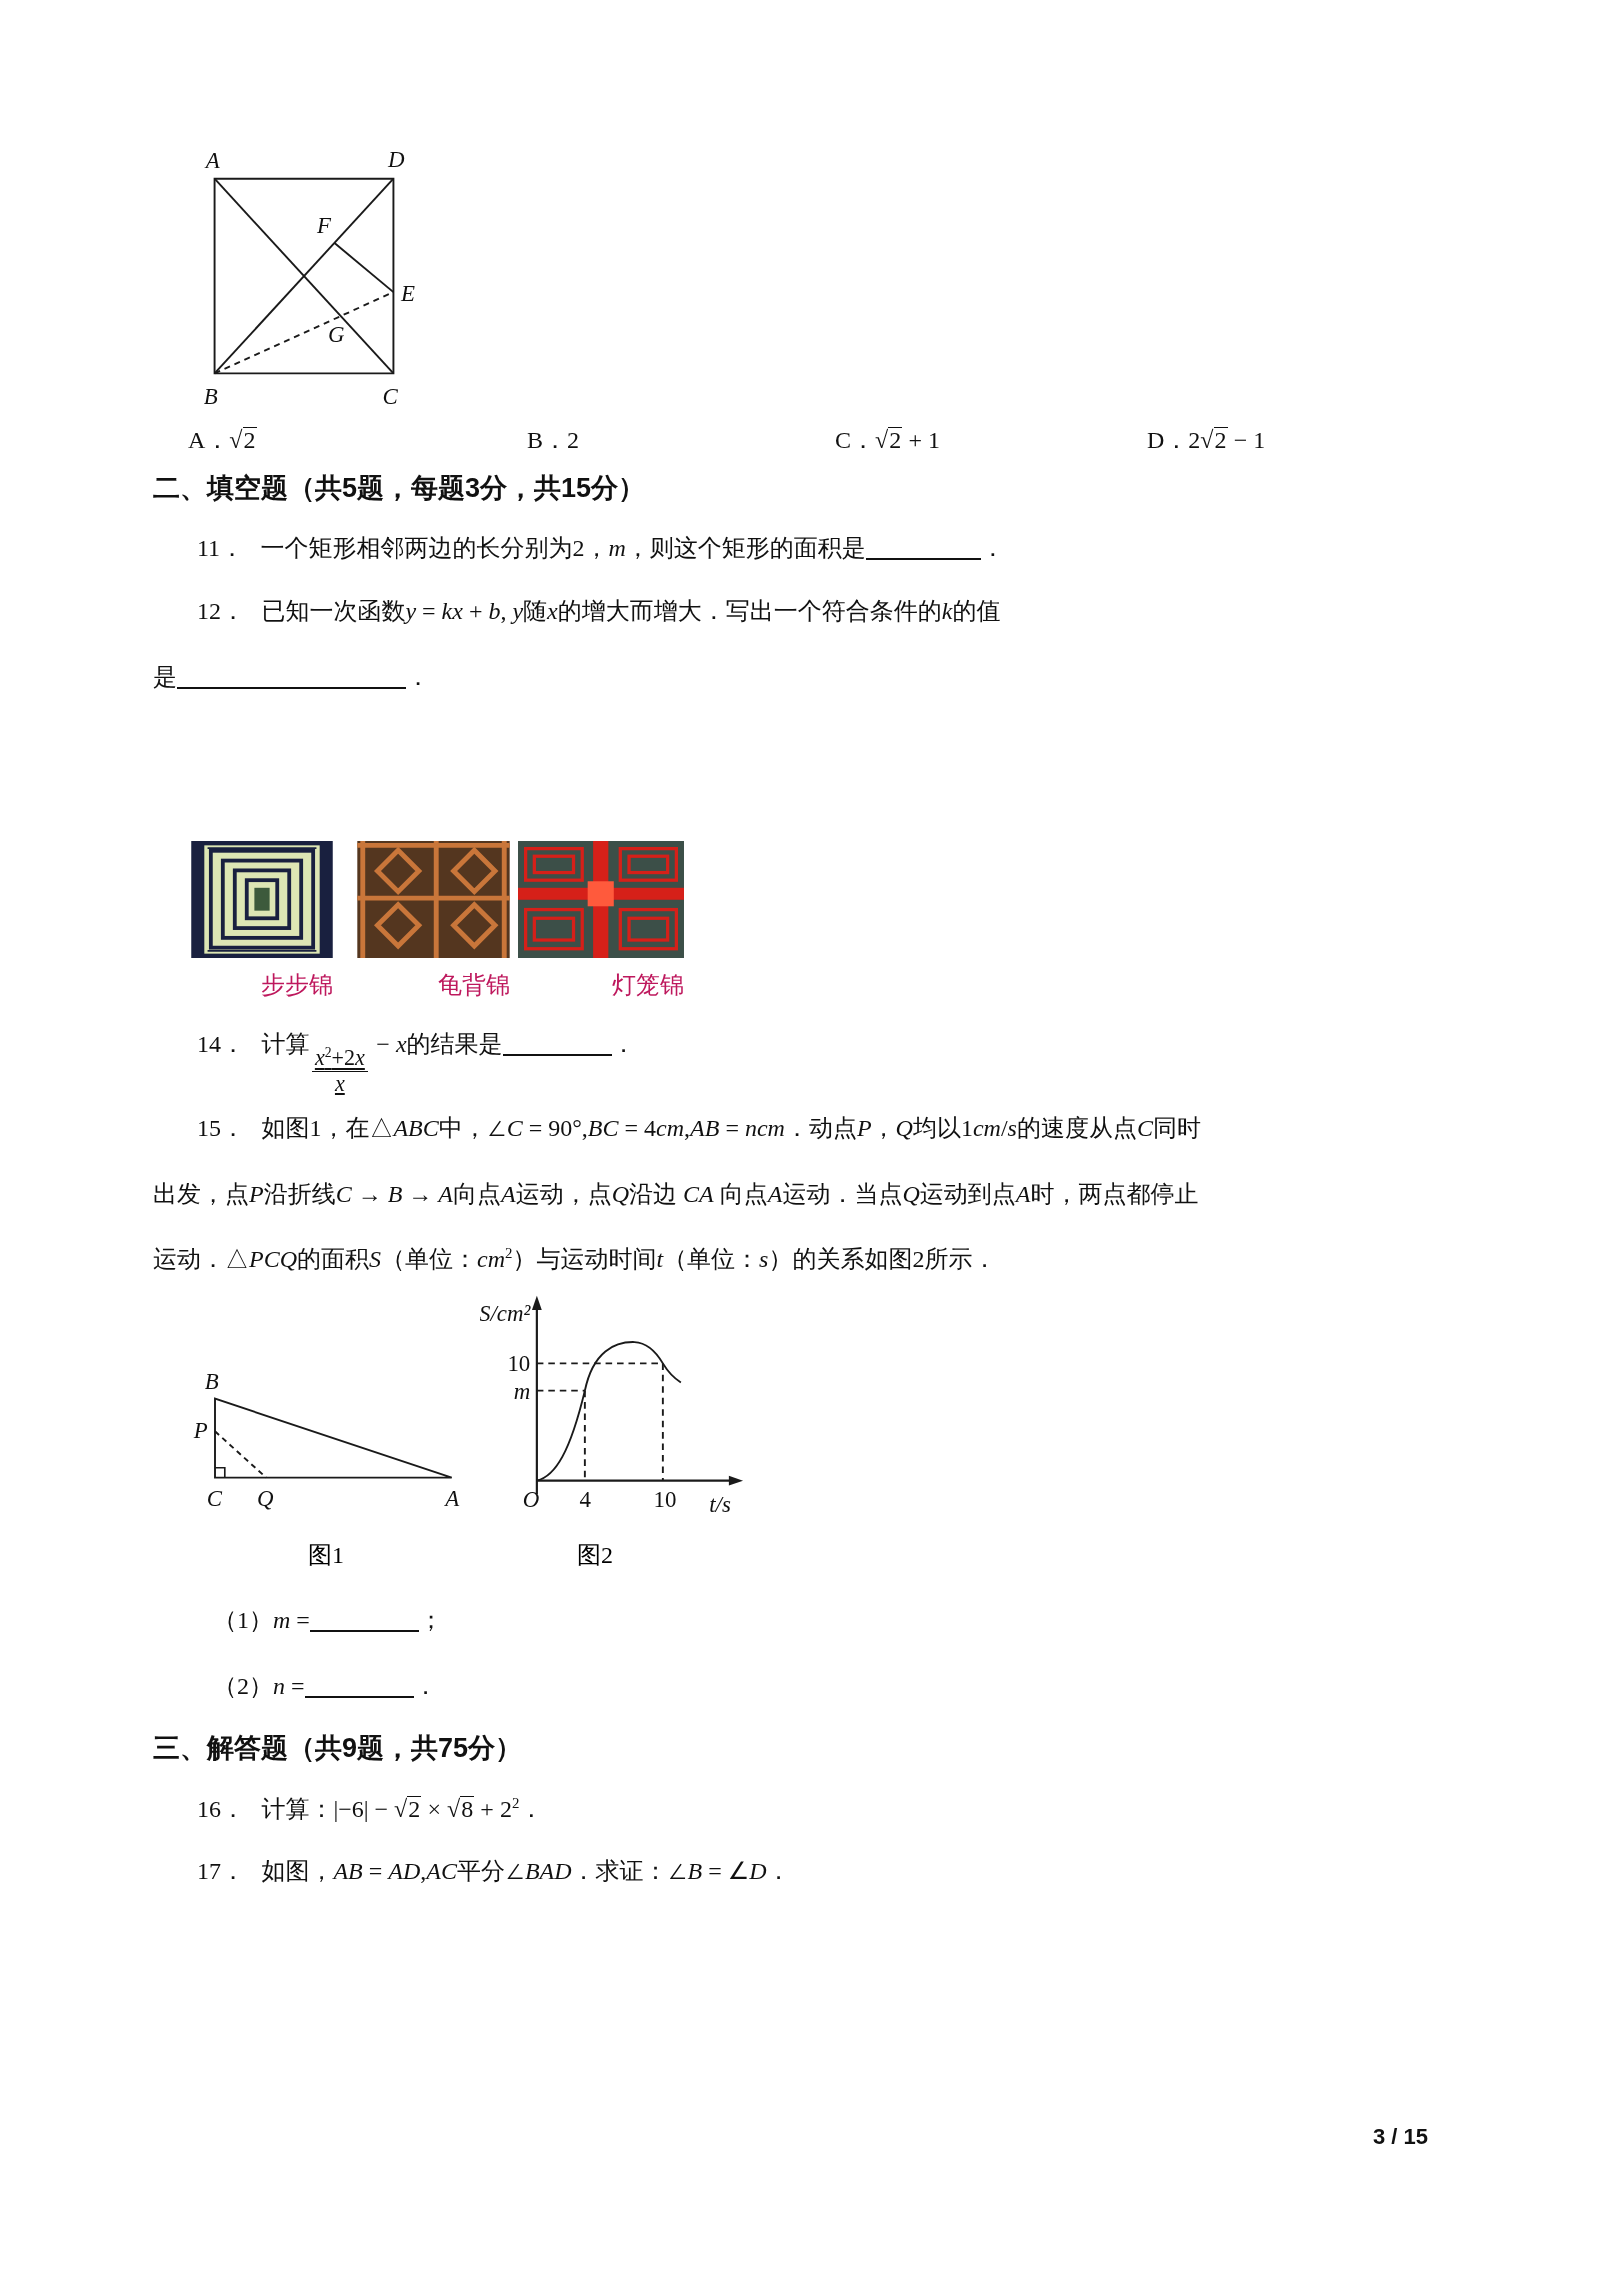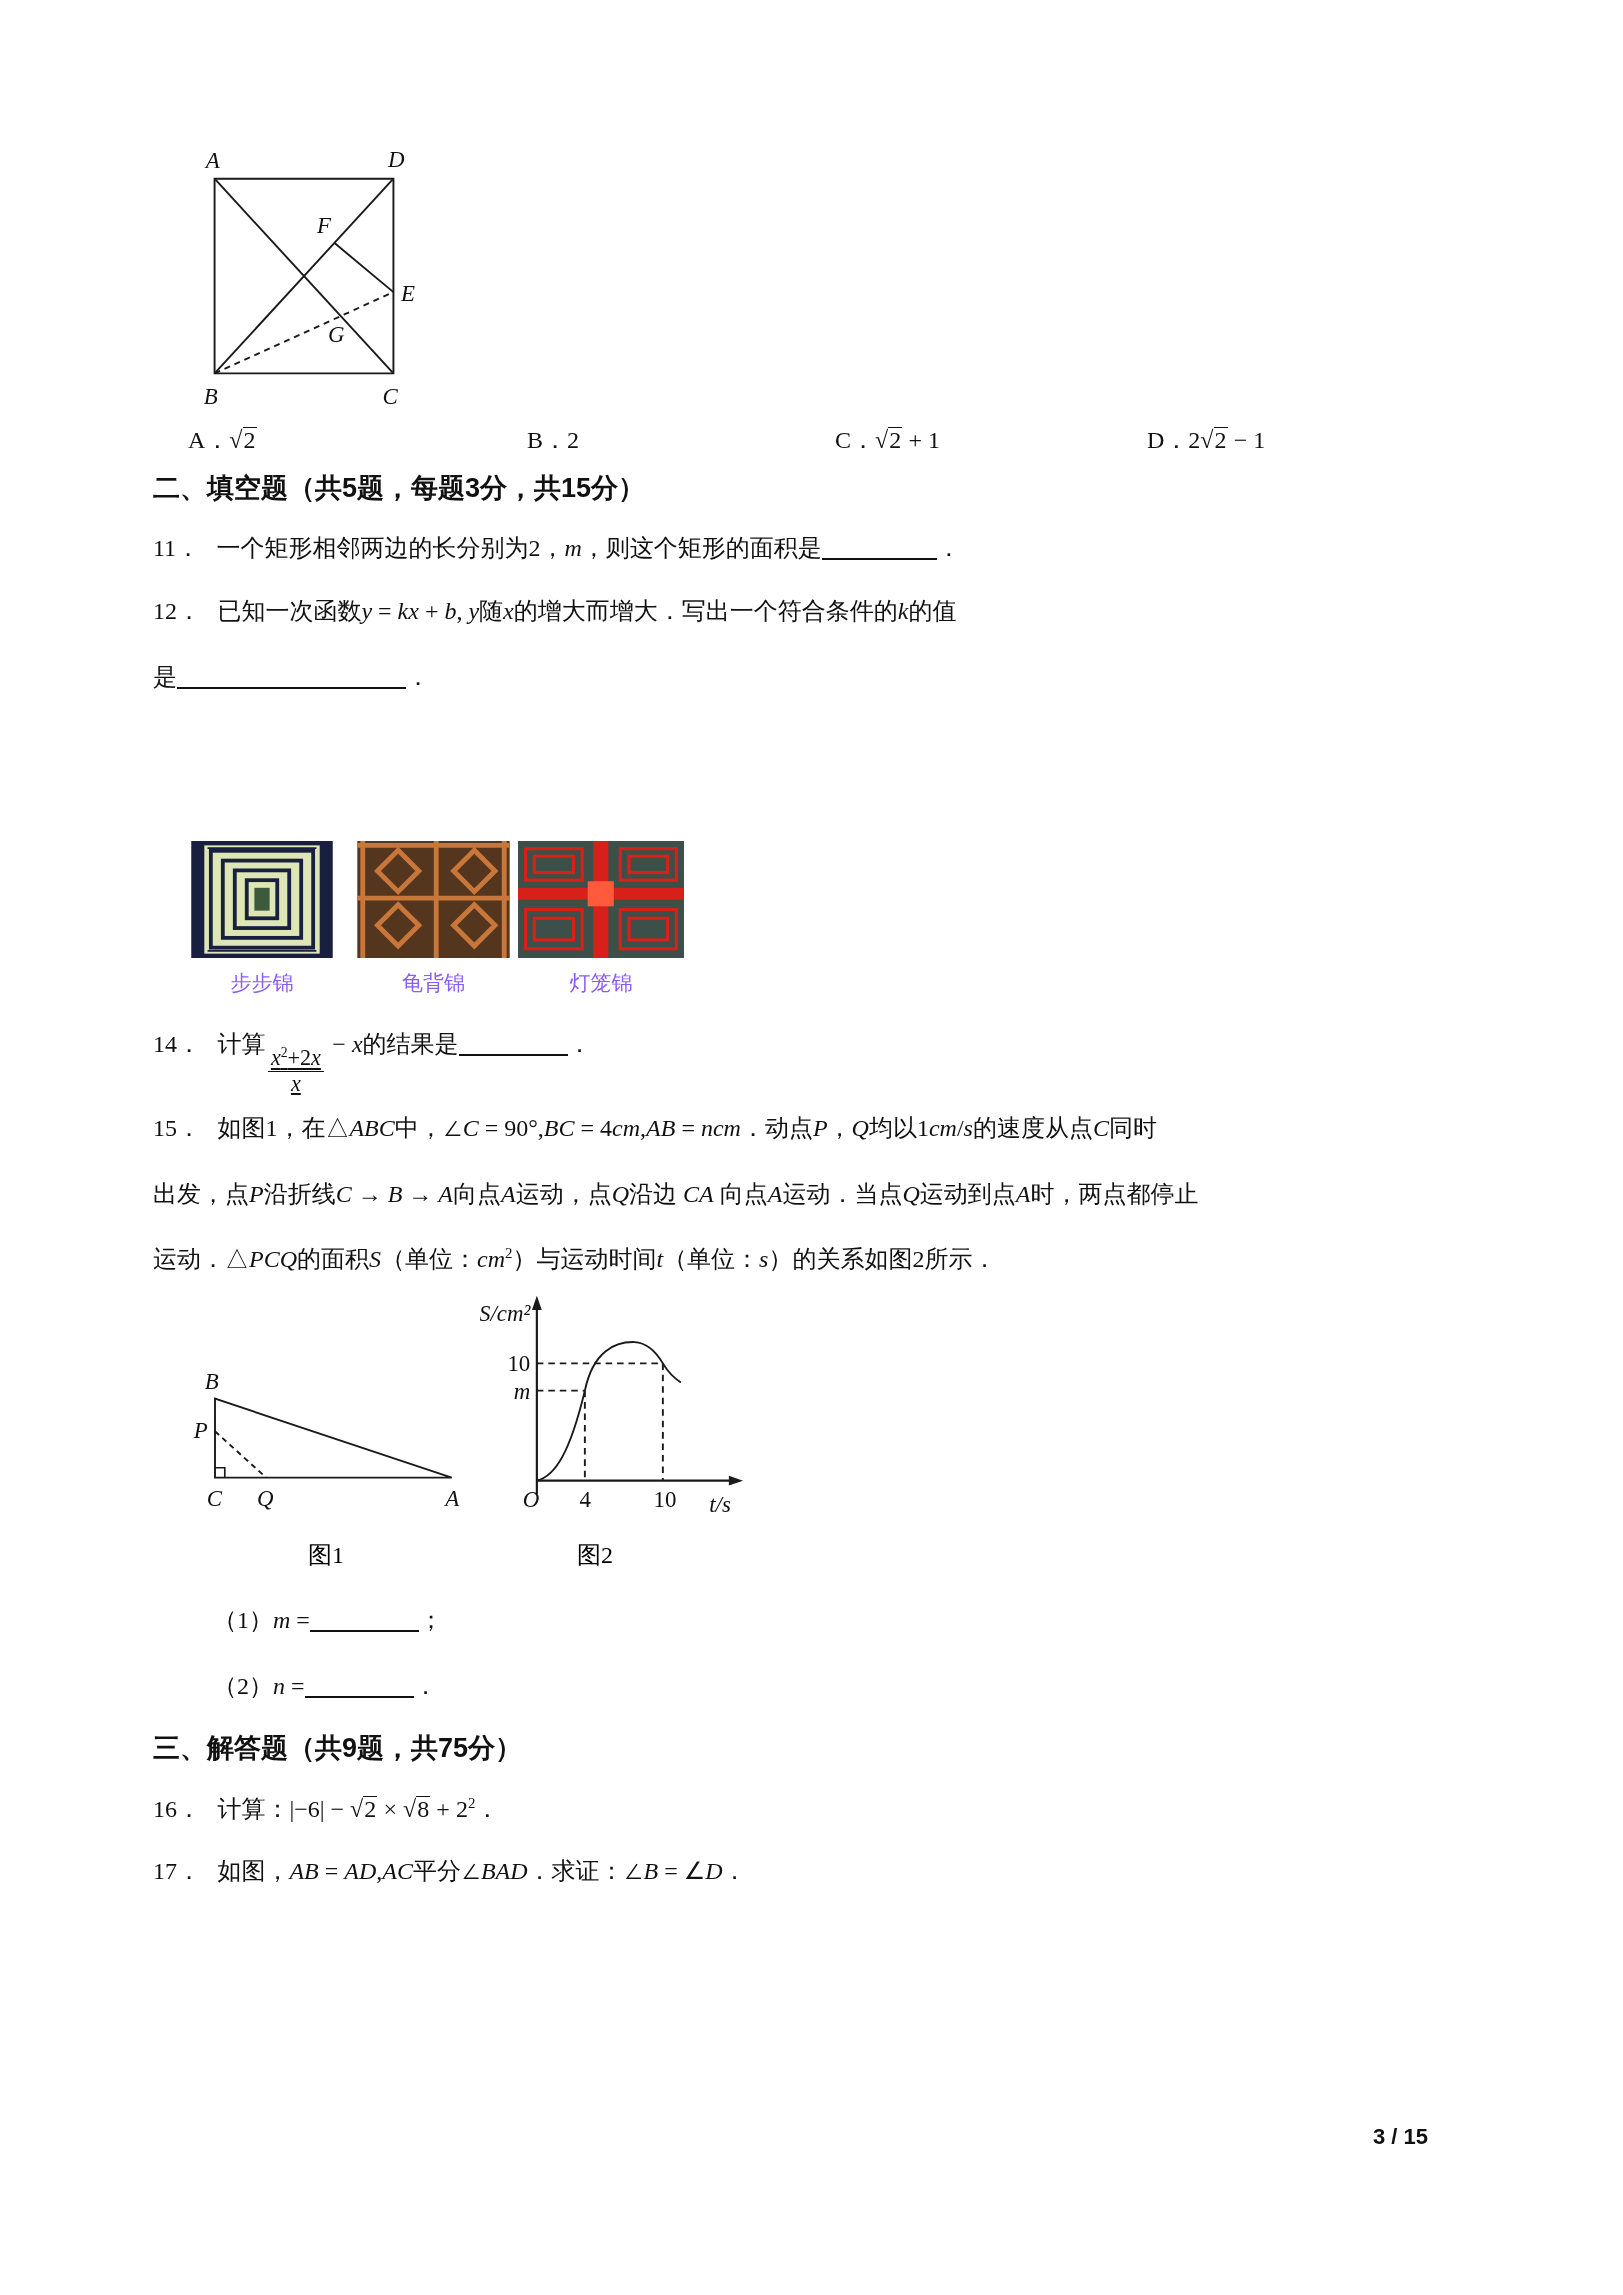--- a/index.html
+++ b/index.html
@@ -1,32 +1,32 @@
 <!DOCTYPE html>
 <html style="font-size:8.7px"><head>
 <meta charset="utf-8">
 <style>
   html,body{margin:0;padding:0;background:#ffffff;}
   .page{position:relative;width:1623px;height:2295px;background:#fff;color:#111;
         font-family:"Liberation Serif",serif;overflow:hidden;}
   .line{position:absolute;font-size:24px;white-space:nowrap;color:#111;}
-  .qno{display:inline-block;margin-right:16.4px;}
+  .qno{display:inline-block;margin-right:16.4px;margin-left:44px;}
   .segs .mi{font-style:italic;}
   sup{font-size:0.62em;}
   .blank{display:inline-block;height:2.2px;background:#111;vertical-align:-4.4px;}
   .sqrt{white-space:nowrap;}
   .sqrt .ov{border-top:1.6px solid #111;display:inline-block;line-height:1.05;padding:0 1.1px;}
   .frac{display:inline-flex;flex-direction:column;align-items:center;vertical-align:-0.62em;
         font-size:0.92em;line-height:1.12;text-align:center;margin:0 2.2px;text-decoration:underline;}
   .frac .num{border-bottom:1.6px solid #111;padding:0 3.3px;}
   .frac .den{padding:0 3.3px;}
   .sec{position:absolute;font-family:"Liberation Sans",sans-serif;font-weight:bold;
        font-size:27px;white-space:nowrap;color:#111;}
   .caption{position:absolute;font-size:24px;color:#000000;}
-  .imglabel{position:absolute;font-size:21px;text-align:center;color:#8b5cf6;}
+  .imglabel{position:absolute;font-size:24px;text-align:right;color:#be185d;}
   .footer{position:absolute;font-family:"Liberation Sans",sans-serif;font-weight:bold;
           font-size:22px;color:#111;}
   .figsvg{position:absolute;}
   svg text{font-family:"Liberation Serif",serif;font-style:italic;font-size:42px;fill:#111;}
   svg text.upright{font-style:normal;}
 </style>
 </head>
 <body>
 
 <div class="page">

